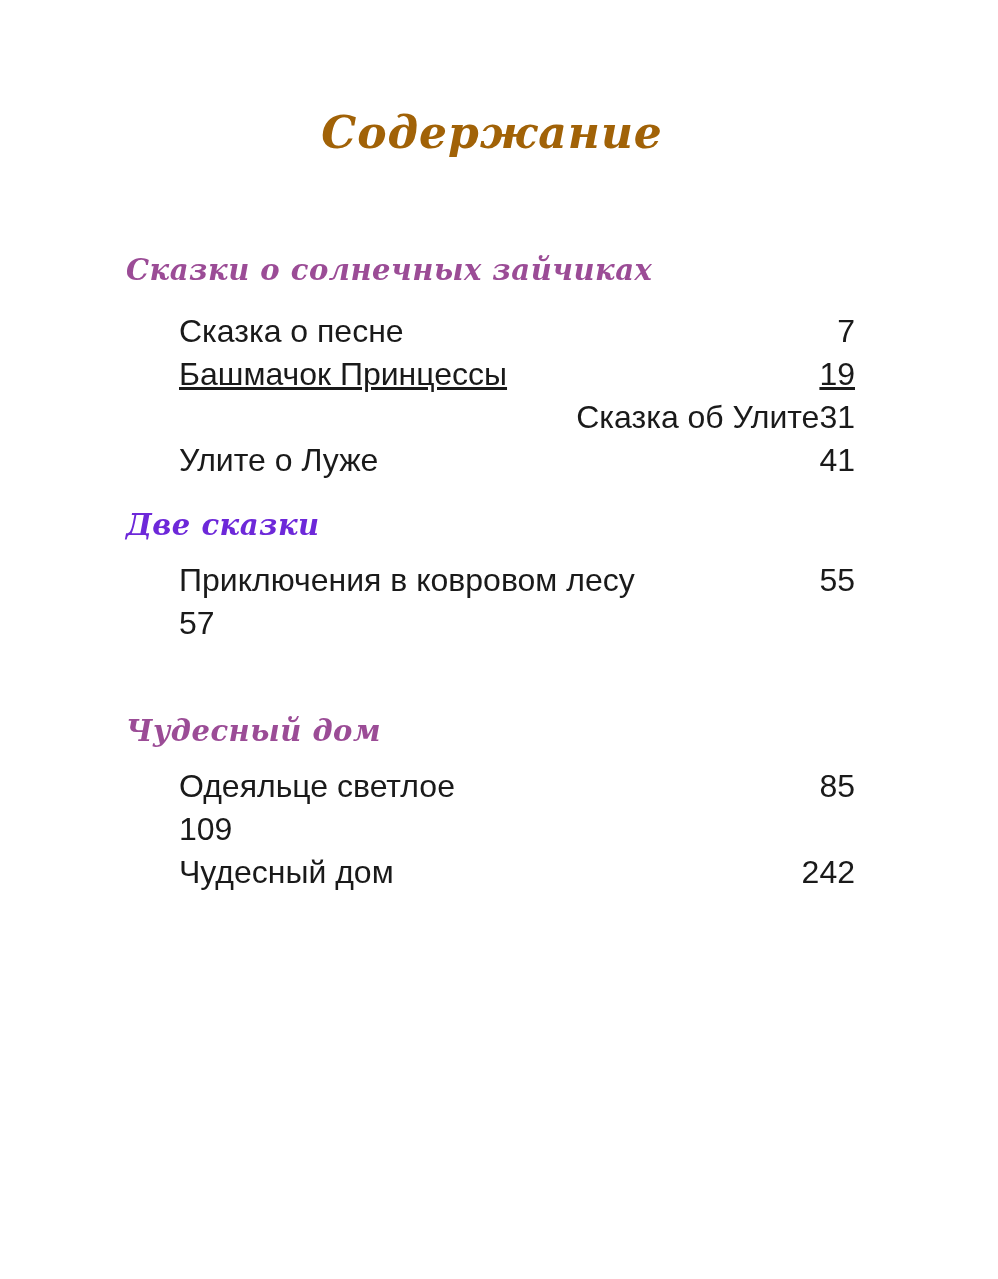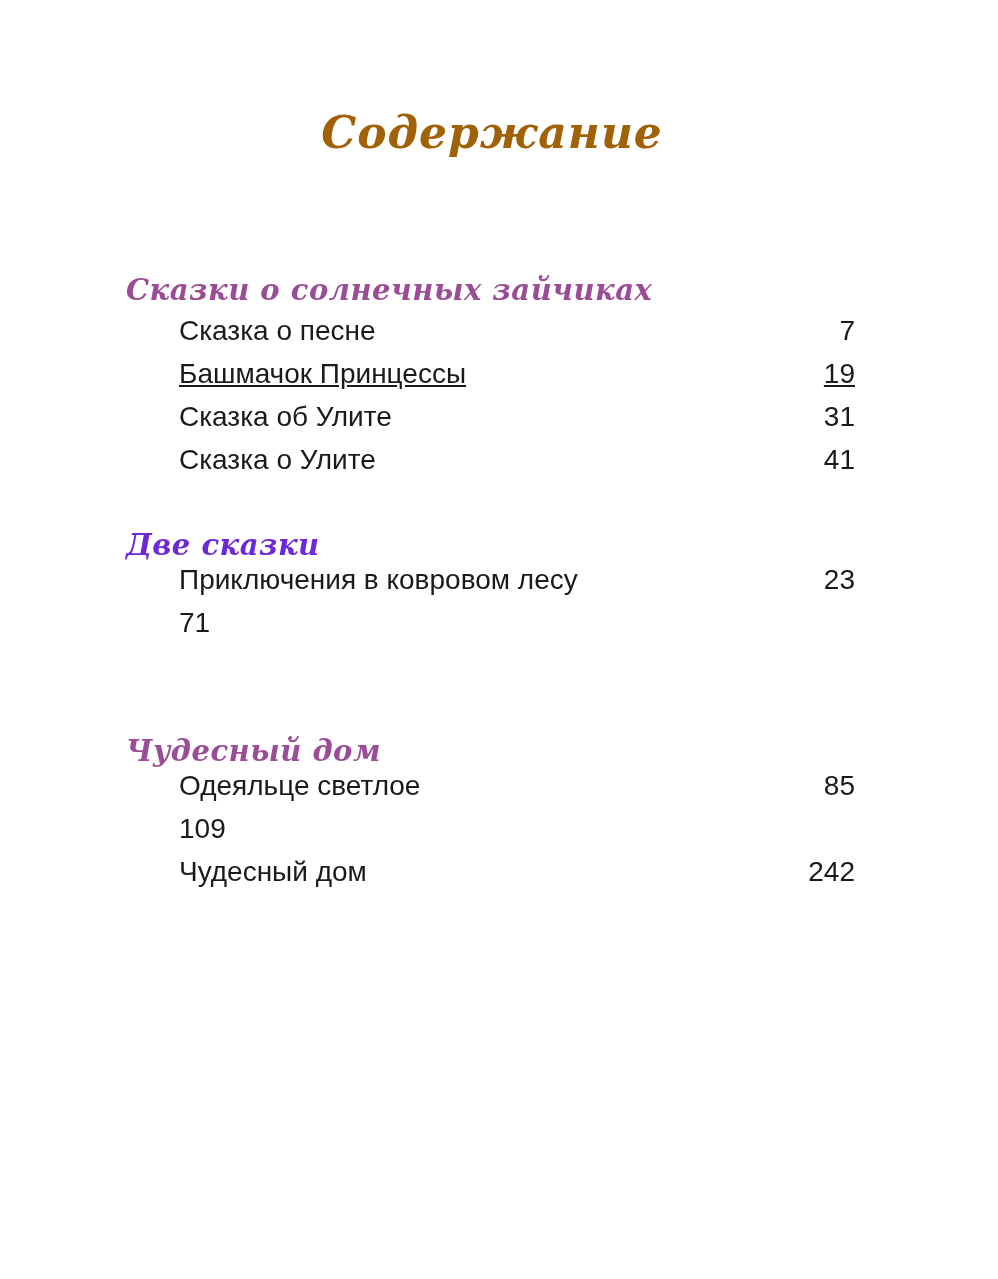--- a/index.html
+++ b/index.html
@@ -28,32 +28,31 @@
     }
     .section-title {
       position: absolute;
       left: 126px;
       font-family: "DejaVu Serif", serif;
       font-weight: bold;
       font-style: italic;
       font-size: 29px;
       line-height: 40px;
       letter-spacing: 0.5px;
-      margin-top: 20px;
     }
     .entry {
       position: absolute;
       left: 179px;
       width: 676px;
       height: 34px;
       display: flex;
       justify-content: space-between;
       align-items: center;
       font-family: "Liberation Sans", sans-serif;
-      font-size: 28px;
+      font-size: 32px;
       color: #1a1a1a;
     }
     .entry .page-num {
       text-align: right;
     }
   </style>
 </head>
 <body>
 
 <h1 class="page-title" style="margin:0;color:#a16207;">Содержание</h1>
@@ -61,37 +60,37 @@
 <div class="section-title" style="top:250px;color:#9b4c96;">Сказки о солнечных зайчиках</div>
 
 <div class="entry" style="top:314px;">
   <span>Сказка о песне</span>
   <span class="page-num">7</span>
 </div>
 <div class="entry" style="top:357px;text-decoration:underline;">
   <span>Башмачок Принцессы</span>
   <span class="page-num">19</span>
 </div>
-<div class="entry" style="top:400px;">
+<div class="entry" style="top:400px;justify-content:flex-end;">
   <span>Сказка об Улите</span>
   <span class="page-num">31</span>
 </div>
 <div class="entry" style="top:443px;">
-  <span>Сказка о Улите</span>
+  <span>Улите о Луже</span>
   <span class="page-num">41</span>
 </div>
 
 <div class="section-title" style="top:505px;color:#6d28d9;">Две сказки</div>
 
 <div class="entry" style="top:563px;align-items:center;">
   <span>Приключения в ковровом лесу</span>
-  <span class="page-num">23</span>
+  <span class="page-num">55</span>
 </div>
 <div class="entry" style="top:606px;">
-  <span class="page-num">71</span>
+  <span class="page-num">57</span>
 </div>
 
 <div class="section-title" style="top:711px;color:#9b4c96;">Чудесный дом</div>
 
 <div class="entry" style="top:769px;align-items:center;">
   <span>Одеяльце светлое</span>
   <span class="page-num">85</span>
 </div>
 <div class="entry" style="top:812px;">
   <span class="page-num">109</span>

